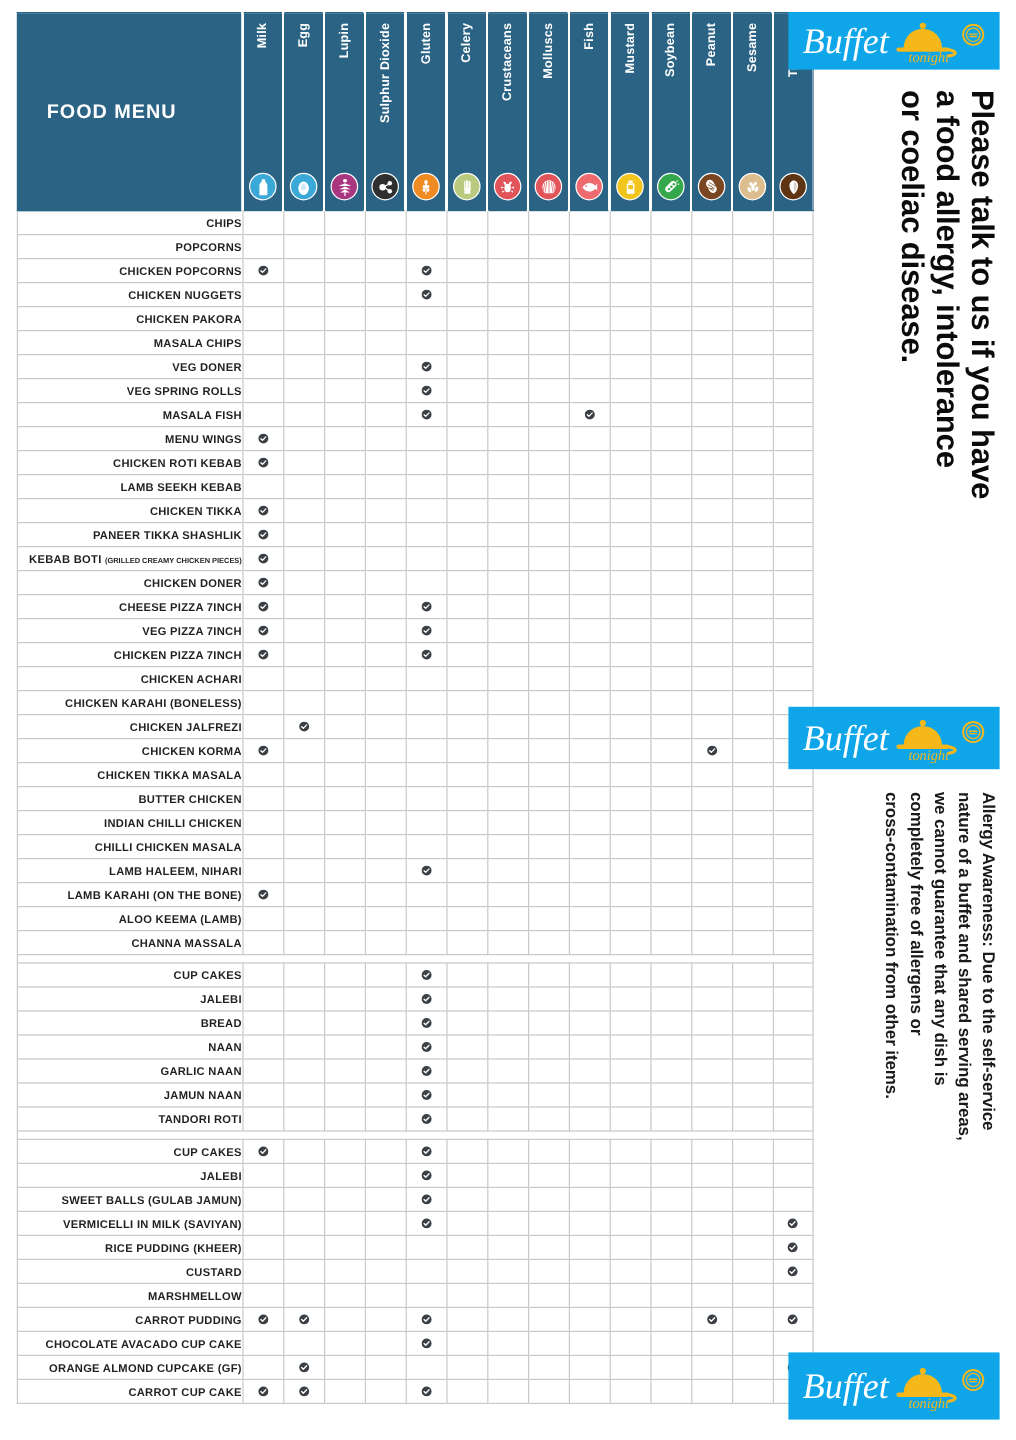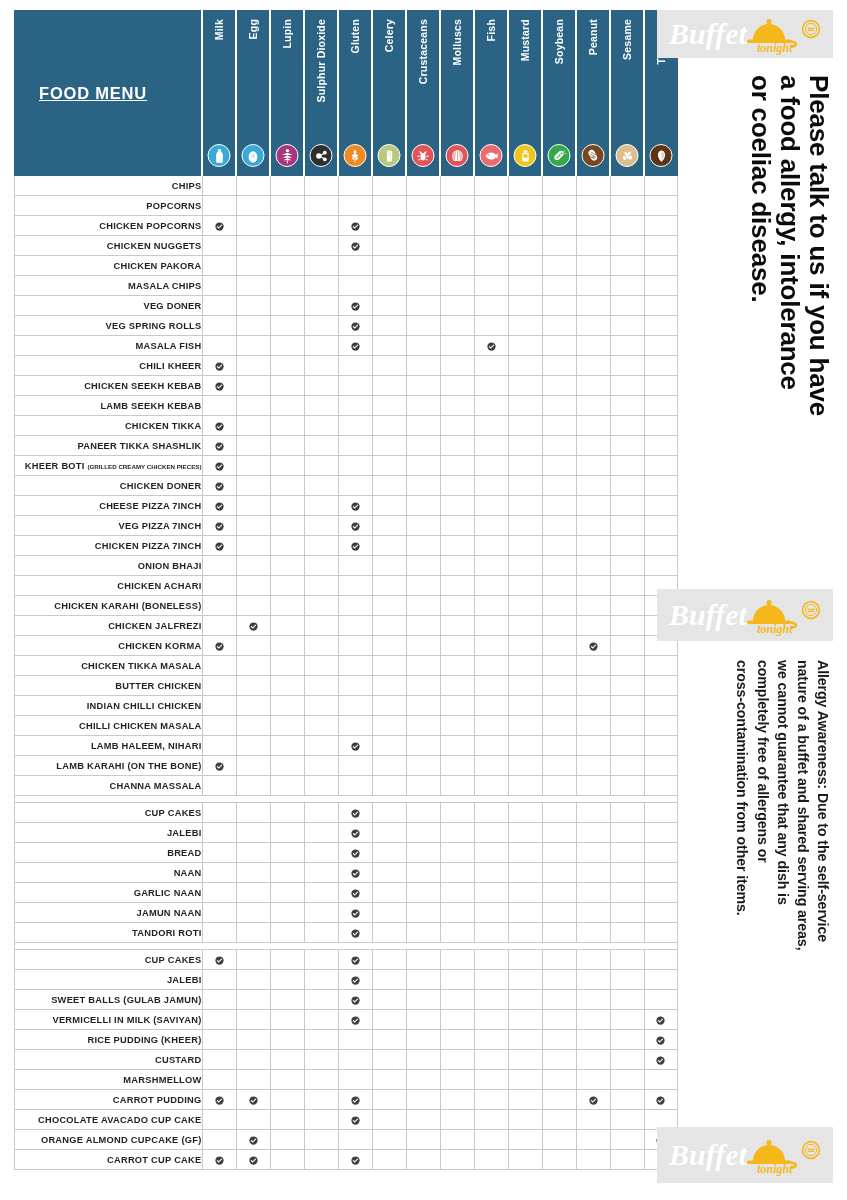--- a/index.html
+++ b/index.html
@@ -16,21 +16,20 @@
   #table-wrap{position:absolute;left:14px;top:10px;width:634px;height:1180px;}
   table.menu{border-collapse:collapse;table-layout:fixed;width:634px;}
   table.menu td,table.menu th{padding:0;margin:0;}
 
   
   .hdr-title-cell{
     width:186px;background:#2b6384;color:#fff;
     vertical-align:middle;text-align:left;
     border:1px solid #2b6384;
     height:164px;
-    text-decoration:underline;
   }
   .hdr-title-cell .t{
     font-size:16.5px;font-weight:bold;letter-spacing:.8px;
     padding-left:24px;color:#ffffff;
   }
   .hdr-col{
     width:32px;background:#2b6384;border-left:2px solid #ffffff;
     border-top:1px solid #2b6384;border-bottom:1px solid #2b6384;
     height:164px;vertical-align:top;position:relative;
   }
@@ -65,22 +64,22 @@
     white-space:nowrap;overflow:hidden;
   }
   td.name .sub{font-size:6.2px;font-weight:bold;letter-spacing:0;}
   td.cell{width:32px;text-align:center;vertical-align:middle;}
   .tick{display:inline-block;width:9px;height:9px;vertical-align:middle;}
   tr.spacer td{height:6px;border-left:1px solid #c9c9c9;border-right:1px solid #c9c9c9;
     border-top:1px solid #c9c9c9;border-bottom:1px solid #c9c9c9;background:#fff;}
 
   
   .logo-box{
-    position:absolute;background:#e5e5e5;
-    display:flex;align-items:center;justify-content:center;font-weight:bold;
+    position:absolute;background:#0ea5e9;
+    display:flex;align-items:center;justify-content:center;
   }
   #logo-top{left:657px;top:10px;width:176px;height:48px;}
   #logo-mid{left:657px;top:589px;width:176px;height:52px;}
   #logo-bot{left:657px;top:1127px;width:176px;height:56px;}
   .logo-inner{position:relative;width:168px;height:100%;}
   .logo-inner svg{position:absolute;left:0;top:0;}
 
   .rot-block{position:absolute;}
   .rot-inner{
     transform-origin:left top;
@@ -486,41 +485,41 @@
                 <circle cx="12" cy="12" r="11" fill="#3b4046"></circle>
                 <path d="M6.4 12.4l3.6 3.6 7.4-7.8" stroke="#fff" stroke-width="2.9" fill="none" stroke-linecap="round" stroke-linejoin="round"></path>
               </svg></td>
             <td class="cell"></td>
             <td class="cell"></td>
             <td class="cell"></td>
             <td class="cell"></td>
             <td class="cell"></td>
           </tr>
           <tr class="item">
-            <td class="name"><span>CHILI KHEER</span></td>
-            <td class="cell"><svg class="tick" viewBox="0 0 24 24">
-                <circle cx="12" cy="12" r="11" fill="#3b4046"></circle>
-                <path d="M6.4 12.4l3.6 3.6 7.4-7.8" stroke="#fff" stroke-width="2.9" fill="none" stroke-linecap="round" stroke-linejoin="round"></path>
-              </svg></td>
-            <td class="cell"></td>
-            <td class="cell"></td>
-            <td class="cell"></td>
-            <td class="cell"></td>
-            <td class="cell"></td>
-            <td class="cell"></td>
-            <td class="cell"></td>
-            <td class="cell"></td>
-            <td class="cell"></td>
-            <td class="cell"></td>
-            <td class="cell"></td>
-            <td class="cell"></td>
-            <td class="cell"></td>
-          </tr>
-          <tr class="item">
-            <td class="name"><span>CHICKEN SEEKH KEBAB</span></td>
+            <td class="name"><span>MENU WINGS</span></td>
+            <td class="cell"><svg class="tick" viewBox="0 0 24 24">
+                <circle cx="12" cy="12" r="11" fill="#3b4046"></circle>
+                <path d="M6.4 12.4l3.6 3.6 7.4-7.8" stroke="#fff" stroke-width="2.9" fill="none" stroke-linecap="round" stroke-linejoin="round"></path>
+              </svg></td>
+            <td class="cell"></td>
+            <td class="cell"></td>
+            <td class="cell"></td>
+            <td class="cell"></td>
+            <td class="cell"></td>
+            <td class="cell"></td>
+            <td class="cell"></td>
+            <td class="cell"></td>
+            <td class="cell"></td>
+            <td class="cell"></td>
+            <td class="cell"></td>
+            <td class="cell"></td>
+            <td class="cell"></td>
+          </tr>
+          <tr class="item">
+            <td class="name"><span>CHICKEN ROTI KEBAB</span></td>
             <td class="cell"><svg class="tick" viewBox="0 0 24 24">
                 <circle cx="12" cy="12" r="11" fill="#3b4046"></circle>
                 <path d="M6.4 12.4l3.6 3.6 7.4-7.8" stroke="#fff" stroke-width="2.9" fill="none" stroke-linecap="round" stroke-linejoin="round"></path>
               </svg></td>
             <td class="cell"></td>
             <td class="cell"></td>
             <td class="cell"></td>
             <td class="cell"></td>
             <td class="cell"></td>
             <td class="cell"></td>
@@ -583,21 +582,21 @@
             <td class="cell"></td>
             <td class="cell"></td>
             <td class="cell"></td>
             <td class="cell"></td>
             <td class="cell"></td>
             <td class="cell"></td>
             <td class="cell"></td>
             <td class="cell"></td>
           </tr>
           <tr class="item">
-            <td class="name"><span>KHEER BOTI</span> <span class="sub">(GRILLED CREAMY CHICKEN PIECES)</span></td>
+            <td class="name"><span>KEBAB BOTI</span> <span class="sub">(GRILLED CREAMY CHICKEN PIECES)</span></td>
             <td class="cell"><svg class="tick" viewBox="0 0 24 24">
                 <circle cx="12" cy="12" r="11" fill="#3b4046"></circle>
                 <path d="M6.4 12.4l3.6 3.6 7.4-7.8" stroke="#fff" stroke-width="2.9" fill="none" stroke-linecap="round" stroke-linejoin="round"></path>
               </svg></td>
             <td class="cell"></td>
             <td class="cell"></td>
             <td class="cell"></td>
             <td class="cell"></td>
             <td class="cell"></td>
             <td class="cell"></td>
@@ -692,37 +691,20 @@
             <td class="cell"></td>
             <td class="cell"></td>
             <td class="cell"></td>
             <td class="cell"></td>
             <td class="cell"></td>
             <td class="cell"></td>
             <td class="cell"></td>
             <td class="cell"></td>
           </tr>
           <tr class="item">
-            <td class="name"><span>ONION BHAJI</span></td>
-            <td class="cell"></td>
-            <td class="cell"></td>
-            <td class="cell"></td>
-            <td class="cell"></td>
-            <td class="cell"></td>
-            <td class="cell"></td>
-            <td class="cell"></td>
-            <td class="cell"></td>
-            <td class="cell"></td>
-            <td class="cell"></td>
-            <td class="cell"></td>
-            <td class="cell"></td>
-            <td class="cell"></td>
-            <td class="cell"></td>
-          </tr>
-          <tr class="item">
             <td class="name"><span>CHICKEN ACHARI</span></td>
             <td class="cell"></td>
             <td class="cell"></td>
             <td class="cell"></td>
             <td class="cell"></td>
             <td class="cell"></td>
             <td class="cell"></td>
             <td class="cell"></td>
             <td class="cell"></td>
             <td class="cell"></td>
@@ -879,20 +861,37 @@
             <td class="cell"></td>
             <td class="cell"></td>
             <td class="cell"></td>
           </tr>
           <tr class="item">
             <td class="name"><span>LAMB KARAHI (ON THE BONE)</span></td>
             <td class="cell"><svg class="tick" viewBox="0 0 24 24">
                 <circle cx="12" cy="12" r="11" fill="#3b4046"></circle>
                 <path d="M6.4 12.4l3.6 3.6 7.4-7.8" stroke="#fff" stroke-width="2.9" fill="none" stroke-linecap="round" stroke-linejoin="round"></path>
               </svg></td>
+            <td class="cell"></td>
+            <td class="cell"></td>
+            <td class="cell"></td>
+            <td class="cell"></td>
+            <td class="cell"></td>
+            <td class="cell"></td>
+            <td class="cell"></td>
+            <td class="cell"></td>
+            <td class="cell"></td>
+            <td class="cell"></td>
+            <td class="cell"></td>
+            <td class="cell"></td>
+            <td class="cell"></td>
+          </tr>
+          <tr class="item">
+            <td class="name"><span>ALOO KEEMA (LAMB)</span></td>
+            <td class="cell"></td>
             <td class="cell"></td>
             <td class="cell"></td>
             <td class="cell"></td>
             <td class="cell"></td>
             <td class="cell"></td>
             <td class="cell"></td>
             <td class="cell"></td>
             <td class="cell"></td>
             <td class="cell"></td>
             <td class="cell"></td>

